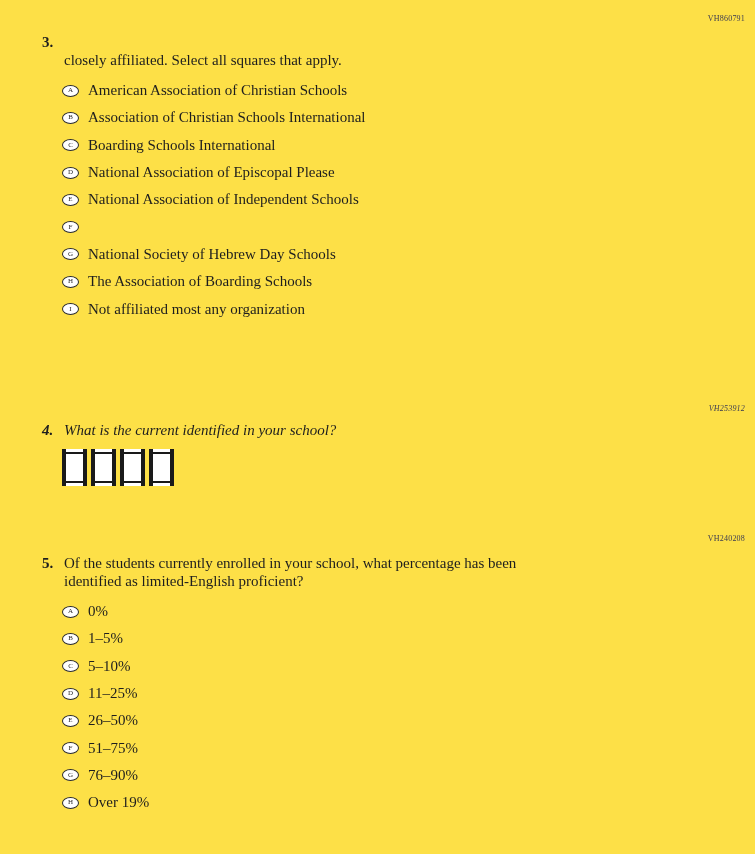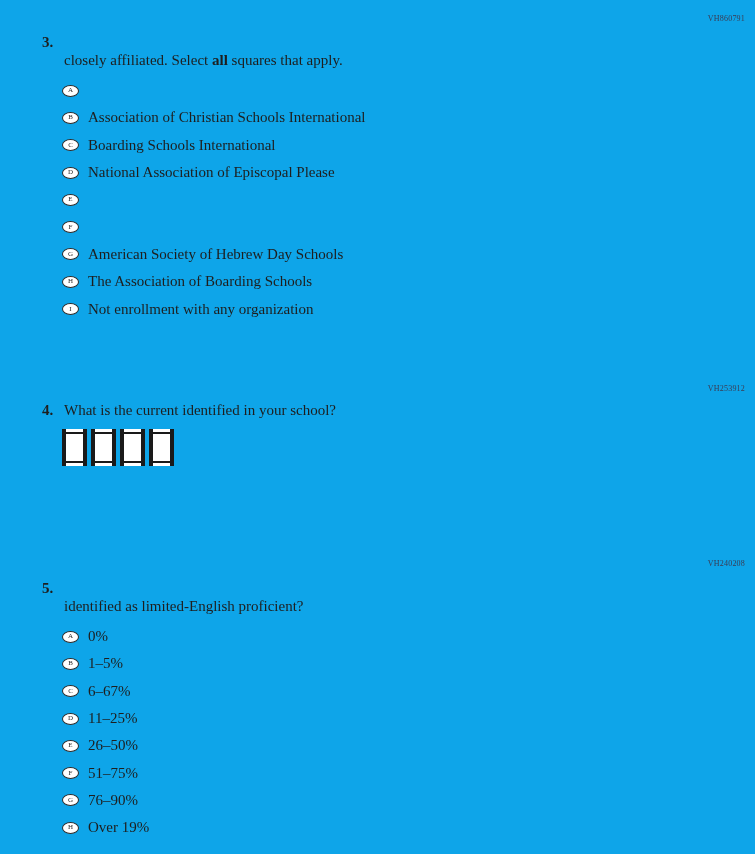--- a/index.html
+++ b/index.html
@@ -5,21 +5,21 @@
   * { margin: 0; padding: 0; box-sizing: border-box; }
   html, body { background: #ffffff; }
   body {
     font-family: "Liberation Serif", "DejaVu Serif", serif;
     color: #1e1e1e;
   }
   .page {
     position: relative;
     width: 755px;
     height: 854px;
-    background: #0ea5e9;
+    background: #fde047;
     overflow: hidden;
   }
   .section { position: absolute; left: 0; right: 0; }
   .vh-code {
     position: absolute;
     top: 0;
     right: 10px;
     font-size: 8px;
     letter-spacing: 0.2px;
     color: #3b3b52;
@@ -31,21 +31,21 @@
     width: 600px;
     display: flex;
     font-size: 15px;
     line-height: 17.5px;
   }
   .q-num {
     font-weight: bold;
     width: 22px;
     flex: 0 0 22px;
   }
-  .q-text b { font-weight: bold; }
+  .q-text b { font-weight: normal; }
   .options {
     position: absolute;
     left: 62px;
   }
   .option-row {
     display: flex;
     align-items: center;
     height: 27.3px;
   }
   .bubble {
@@ -91,44 +91,45 @@
     background: #1a1a1a;
   }
   .digit-box::before { top: 3px; }
   .digit-box::after { bottom: 3px; }
 
   
   #section-q3 { top: 14px; height: 320px; }
   #section-q3 .question { top: 20px; }
   #section-q3 .options { top: 63px; }
 
-  #section-q4 { top: 384px; height: 110px; }
+  #section-q4 { top: 404px; height: 110px; font-style: italic; }
   #section-q4 .question { top: 18px; }
   #section-q4 .digit-boxes { top: 45px; }
 
-  #section-q5 { top: 559px; height: 295px; }
+  #section-q5 { top: 534px; height: 295px; }
   #section-q5 .question { top: 21px; }
   #section-q5 .options { top: 64px; }
 </style>
 </head>
 <body>
 
 <div class="page">
 
   <div class="section" id="section-q3">
     <div class="vh-code">VH860791</div>
     <div class="question">
       <span class="q-num">3.</span>
       <span class="q-text"><br><span>closely affiliated. Select </span><b>all</b><span> squares that apply.</span></span>
     </div>
     <div class="options">
   <div class="option-row">
     <span class="bubble">
             <span>A</span>
           </span>
+    <span class="option-label">American Association of Christian Schools</span>
   </div>
 
   <div class="option-row">
     <span class="bubble">
             <span>B</span>
           </span>
     <span class="option-label">Association of Christian Schools International</span>
   </div>
 
   <div class="option-row">
@@ -142,47 +143,48 @@
     <span class="bubble">
             <span>D</span>
           </span>
     <span class="option-label">National Association of Episcopal Please</span>
   </div>
 
   <div class="option-row">
     <span class="bubble">
             <span>E</span>
           </span>
+    <span class="option-label">National Association of Independent Schools</span>
   </div>
 
   <div class="option-row">
     <span class="bubble">
             <span>F</span>
           </span>
   </div>
 
   <div class="option-row">
     <span class="bubble">
             <span>G</span>
           </span>
-    <span class="option-label">American Society of Hebrew Day Schools</span>
+    <span class="option-label">National Society of Hebrew Day Schools</span>
   </div>
 
   <div class="option-row">
     <span class="bubble">
             <span>H</span>
           </span>
     <span class="option-label">The Association of Boarding Schools</span>
   </div>
 
   <div class="option-row">
     <span class="bubble">
             <span>I</span>
           </span>
-    <span class="option-label">Not enrollment with any organization</span>
+    <span class="option-label">Not affiliated most any organization</span>
   </div>
 </div>
   </div>
 
   <div class="section" id="section-q4">
     <div class="vh-code">VH253912</div>
     <div class="question">
       <span class="q-num">4.</span>
       <span class="q-text">What is the current identified in your school?</span>
     </div>
@@ -194,42 +196,42 @@
   <div class="digit-box"></div>
 
   <div class="digit-box"></div>
 </div>
   </div>
 
   <div class="section" id="section-q5">
     <div class="vh-code">VH240208</div>
     <div class="question">
       <span class="q-num">5.</span>
-      <span class="q-text"><br><span>identified as limited-English proficient?</span></span>
+      <span class="q-text"><span>Of the students currently enrolled in your school, what percentage has been</span><br><span>identified as limited-English proficient?</span></span>
     </div>
     <div class="options">
   <div class="option-row">
     <span class="bubble">
             <span>A</span>
           </span>
     <span class="option-label">0%</span>
   </div>
 
   <div class="option-row">
     <span class="bubble">
             <span>B</span>
           </span>
     <span class="option-label">1–5%</span>
   </div>
 
   <div class="option-row">
     <span class="bubble">
             <span>C</span>
           </span>
-    <span class="option-label">6–67%</span>
+    <span class="option-label">5–10%</span>
   </div>
 
   <div class="option-row">
     <span class="bubble">
             <span>D</span>
           </span>
     <span class="option-label">11–25%</span>
   </div>
 
   <div class="option-row">

